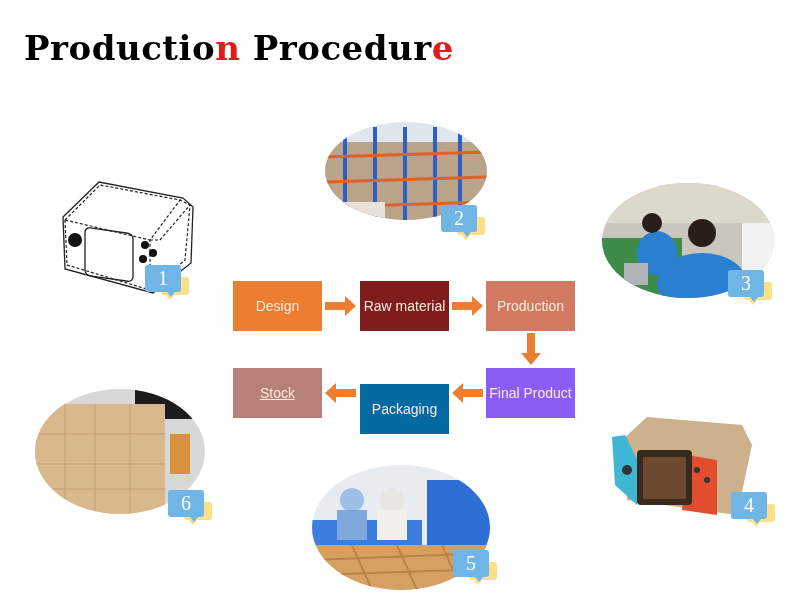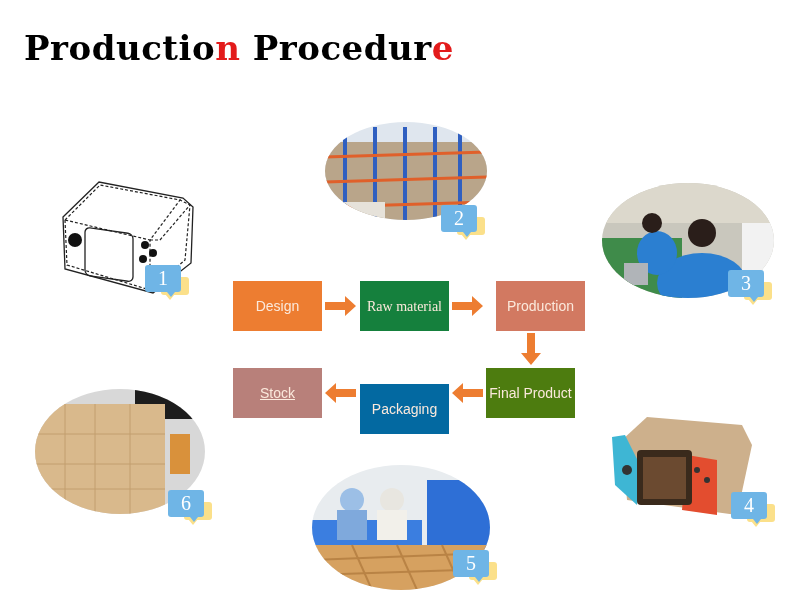--- a/index.html
+++ b/index.html
@@ -14,23 +14,23 @@
   .badge .yel::after{content:"";position:absolute;left:4px;bottom:-5px;border-left:5px solid transparent;border-right:5px solid transparent;border-top:6px solid #fbe08a;}
   .badge .blu{position:absolute;left:0;top:0;width:36px;height:27px;background:#6fb5e6;border-radius:3px;color:#fff;font-family:"Liberation Serif",serif;font-size:20px;display:flex;align-items:center;justify-content:center;}
   .badge .blu::after{content:"";position:absolute;right:6px;bottom:-5px;border-left:4px solid transparent;border-right:4px solid transparent;border-top:5px solid #6fb5e6;}
 </style>
 </head>
 <body>
 
 <div class="title"><span>Productio</span><span class="red">n</span><span> Procedur</span><span class="red">e</span></div>
 
 <div class="box" id="b0" style="left: 233px; top: 281px; background: rgb(237, 125, 49);">Design</div>
-<div class="box" id="b1" style="left: 360px; top: 281px; background: #15803d; font-family: Liberation Serif, serif;">Raw material</div>
-<div class="box" id="b2" style="left: 496px; top: 281px; background: rgb(210, 121, 97);">Production</div>
-<div class="box" id="b3" style="left: 486px; top: 368px; background: #4d7c0f;">Final Product</div>
+<div class="box" id="b1" style="left: 360px; top: 281px; background: #7f1d1d;">Raw material</div>
+<div class="box" id="b2" style="left: 486px; top: 281px; background: rgb(210, 121, 97);">Production</div>
+<div class="box" id="b3" style="left: 486px; top: 368px; background: #8b5cf6;">Final Product</div>
 <div class="box" id="b4" style="left: 360px; top: 384px; background: #0369a1;">Packaging</div>
 <div class="box" id="b5" style="left: 233px; top: 368px; background: rgb(184, 128, 122); text-decoration: underline;">Stock</div>
 
 <svg class="arrow" style="left:325px;top:296px" width="32" height="20">
     <polygon class="arr" points="0,6 20,6 20,0 31,10 20,20 20,14 0,14" fill="#ed7d31"></polygon>
   </svg>
 <svg class="arrow" style="left:452px;top:296px" width="32" height="20">
     <polygon class="arr" points="0,6 20,6 20,0 31,10 20,20 20,14 0,14" fill="#ed7d31"></polygon>
   </svg>
 <svg class="arrow" style="left:521px;top:333px" width="20" height="33">

